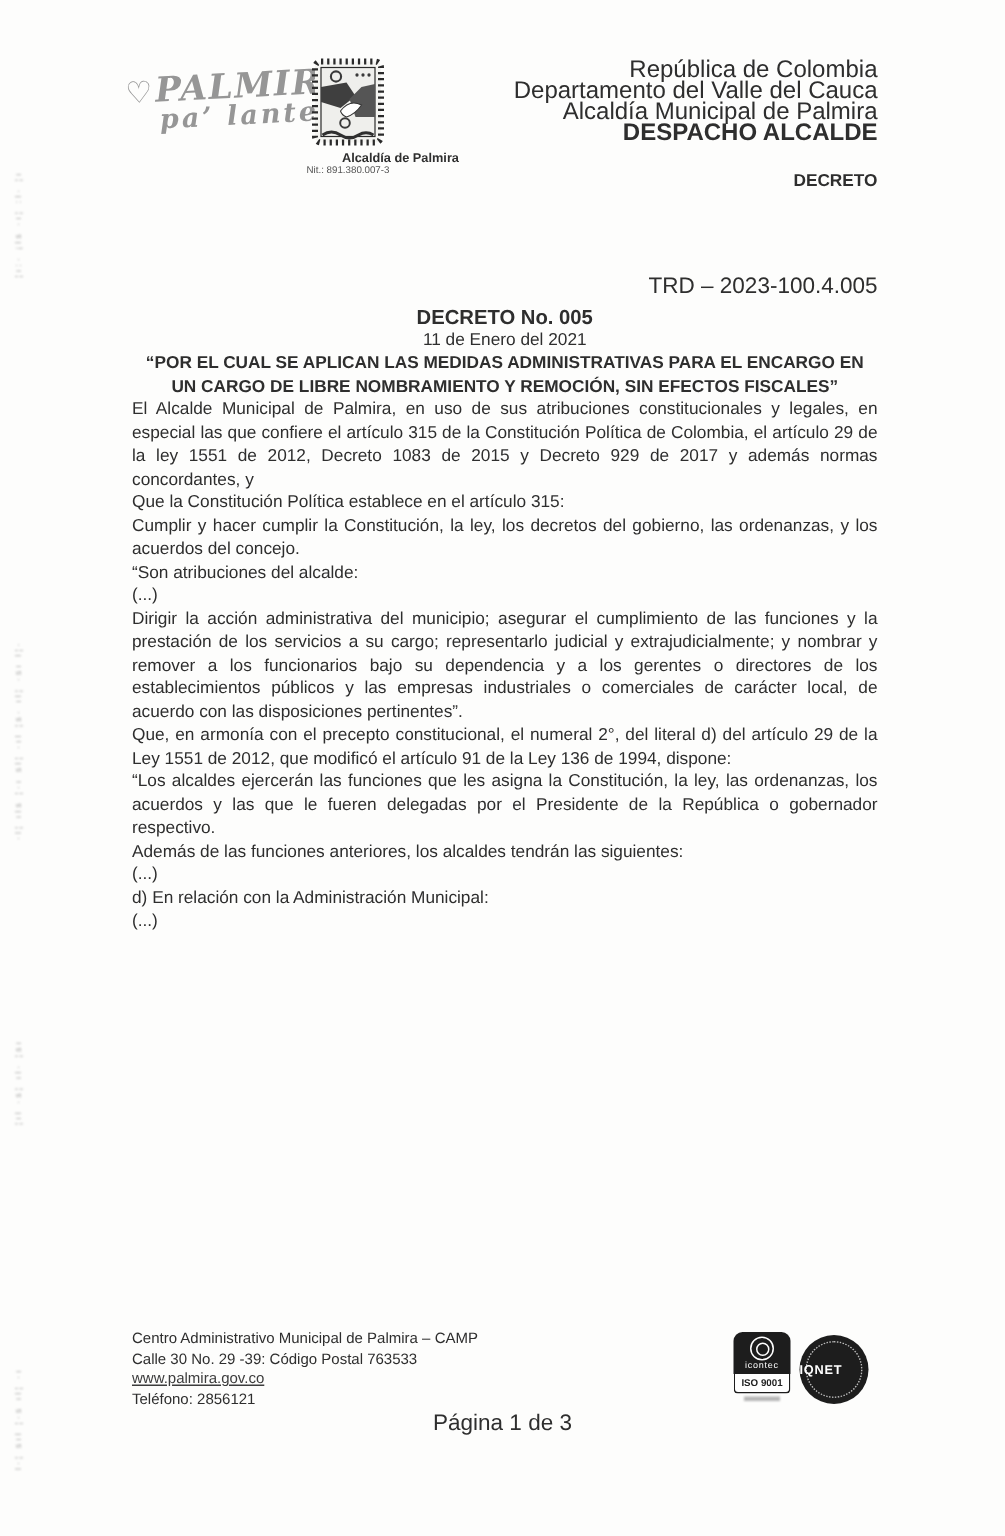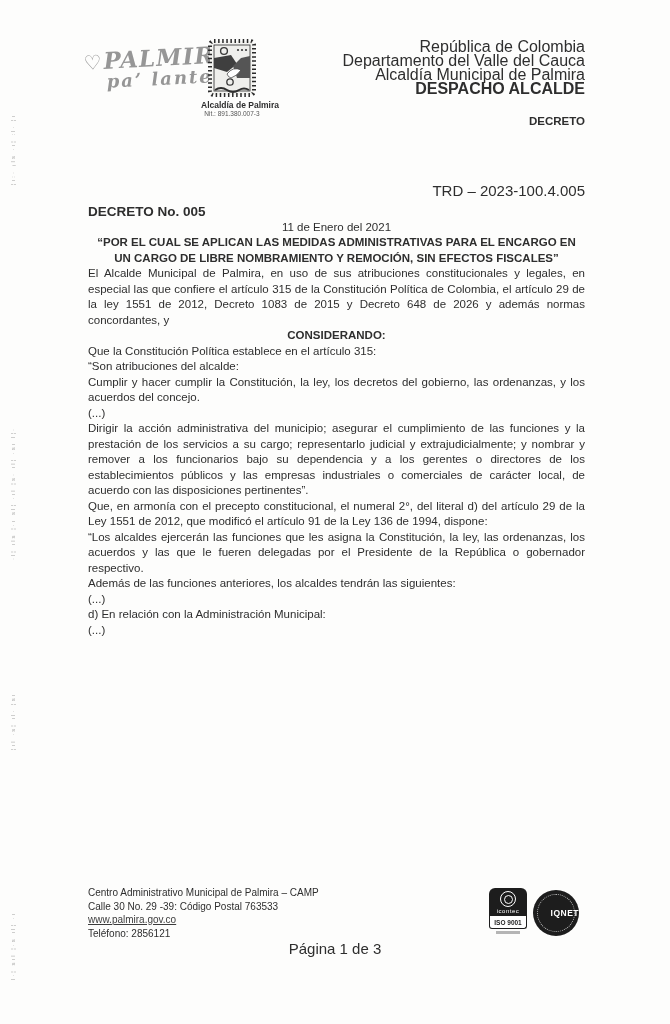--- a/index.html
+++ b/index.html
@@ -18,37 +18,37 @@
   
   .brand{
     position:absolute;left:84px;top:46px;transform:rotate(-3deg);
     color:#969696;font-family:"DejaVu Serif",serif;font-style:italic;
   }
   .brand-name{font-size:23px;font-weight:bold;letter-spacing:1px;line-height:24px;}
   .brand-heart{font-size:20px;margin-right:1px;}
   .brand-tagline{font-size:18px;font-weight:bold;margin:-3px 0 0 22px;letter-spacing:2px;}
   .seal{position:absolute;left:201px;top:38px;width:62px;text-align:center;}
   .seal svg{display:block;margin:0 auto;}
-  .seal-caption{font-size:8.5px;font-weight:bold;margin-top:2px;white-space:nowrap;}
+  .seal-caption{font-size:8.5px;font-weight:bold;margin-top:2px;white-space:nowrap;margin-left:27px;}
   .seal-nit{font-size:6.5px;color:#555;}
   .header-right{
     position:absolute;right:85px;top:40px;text-align:right;
     font-size:16px;line-height:14px;
   }
   .header-right .hline{white-space:nowrap;}
   .header-right .bold{font-weight:bold;}
   .doc-type{position:absolute;right:85px;top:115px;font-size:11.5px;font-weight:bold;margin-left:44px;}
   .trd{position:absolute;right:85px;top:182px;font-size:15px;margin-left:27px;}
   
   .content{
     position:absolute;left:88px;right:85px;top:204px;
     font-size:11.5px;line-height:15.5px;
   }
   .content p{margin:0;}
-  .decree-number{font-size:13.5px;font-weight:bold;text-align:left;}
+  .decree-number{font-size:13.5px;font-weight:bold;text-align:center;}
   .decree-date{text-align:center;margin-top:1px;}
   .decree-title{font-weight:bold;text-align:center;margin-top:22px;}
   .intro{text-align:justify;margin-top:17px;}
   .considerando{font-weight:bold;text-align:center;margin-top:20px;}
   .p-norm{margin-top:13px;}
   .p-big-gap{margin-top:30px;}
   .p-med-gap{margin-top:15px;}
   .indent{margin-left:37px;}
   .justify{text-align:justify;}
   
@@ -66,21 +66,21 @@
   }
   .badge-icontec .swirl span{width:7px;height:7px;border:1.2px solid #fff;border-radius:50%;display:block;}
   .badge-icontec .brandname{font-size:6px;letter-spacing:.5px;}
   .badge-icontec .iso{
     border:1.5px solid #1d1d1d;border-top:none;border-radius:0 0 3px 3px;
     font-size:6.5px;font-weight:bold;padding:2.5px 0;color:#222;background:#fff;
   }
   .badge-icontec .smudge{width:24px;height:3px;background:#b5b5b5;filter:blur(.6px);margin:2px auto 0;}
   .badge-iqnet{
     width:46px;height:46px;border-radius:50%;background:#1d1d1d;margin-top:2px;
-    display:flex;align-items:center;justify-content:flex-end;position:relative;
+    display:flex;align-items:center;justify-content:flex-start;position:relative;
   }
   .badge-iqnet .ring{
     position:absolute;inset:4px;border:1px dotted rgba(255,255,255,.7);border-radius:50%;
   }
   .badge-iqnet .label{color:#fff;font-size:8.5px;font-weight:bold;letter-spacing:.5px;}
 </style>
 </head>
 <body>
 
 <div class="page">
@@ -122,26 +122,25 @@
     <div class="hline bold">DESPACHO ALCALDE</div>
   </div>
   <div class="doc-type">DECRETO</div>
 
   <div class="trd">TRD – 2023-100.4.005</div>
 
   <div class="content">
     <p class="decree-number">DECRETO No. 005</p>
     <p class="decree-date">11 de Enero del 2021</p>
     <p class="decree-title">“POR EL CUAL SE APLICAN LAS MEDIDAS ADMINISTRATIVAS PARA EL ENCARGO EN UN CARGO DE LIBRE NOMBRAMIENTO Y REMOCIÓN, SIN EFECTOS FISCALES”</p>
-    <p class="intro">El Alcalde Municipal de Palmira, en uso de sus atribuciones constitucionales y legales, en especial las que confiere el artículo 315 de la Constitución Política de Colombia, el artículo 29 de la ley 1551 de 2012, Decreto 1083 de 2015 y Decreto 648 de 2026 y además normas concordantes, y</p>
-    <p class="considerando">CONSIDERANDO:</p>
+    <p class="intro">El Alcalde Municipal de Palmira, en uso de sus atribuciones constitucionales y legales, en especial las que confiere el artículo 315 de la Constitución Política de Colombia, el artículo 29 de la ley 1551 de 2012, Decreto 1083 de 2015 y Decreto 929 de 2017 y además normas concordantes, y</p>
 
     <p class="p-norm">Que la Constitución Política establece en el artículo 315:</p>
+    <p class="p-norm indent justify">Cumplir y hacer cumplir la Constitución, la ley, los decretos del gobierno, las ordenanzas, y los acuerdos del concejo.</p>
     <p class="p-norm indent">“Son atribuciones del alcalde:</p>
-    <p class="p-norm indent justify">Cumplir y hacer cumplir la Constitución, la ley, los decretos del gobierno, las ordenanzas, y los acuerdos del concejo.</p>
     <p class="p-norm indent">(...)</p>
     <p class="p-norm indent justify">Dirigir la acción administrativa del municipio; asegurar el cumplimiento de las funciones y la prestación de los servicios a su cargo; representarlo judicial y extrajudicialmente; y nombrar y remover a los funcionarios bajo su dependencia y a los gerentes o directores de los establecimientos públicos y las empresas industriales o comerciales de carácter local, de acuerdo con las disposiciones pertinentes”.</p>
     <p class="p-big-gap indent justify">Que, en armonía con el precepto constitucional, el numeral 2°, del literal d) del artículo 29 de la Ley 1551 de 2012, que modificó el artículo 91 de la Ley 136 de 1994, dispone:</p>
     <p class="p-norm indent justify">“Los alcaldes ejercerán las funciones que les asigna la Constitución, la ley, las ordenanzas, los acuerdos y las que le fueren delegadas por el Presidente de la República o gobernador respectivo.</p>
     <p class="p-med-gap indent">Además de las funciones anteriores, los alcaldes tendrán las siguientes:</p>
     <p class="p-norm indent">(...)</p>
     <p class="p-norm indent">d) En relación con la Administración Municipal:</p>
     <p class="p-norm indent">(...)</p>
   </div>
 

